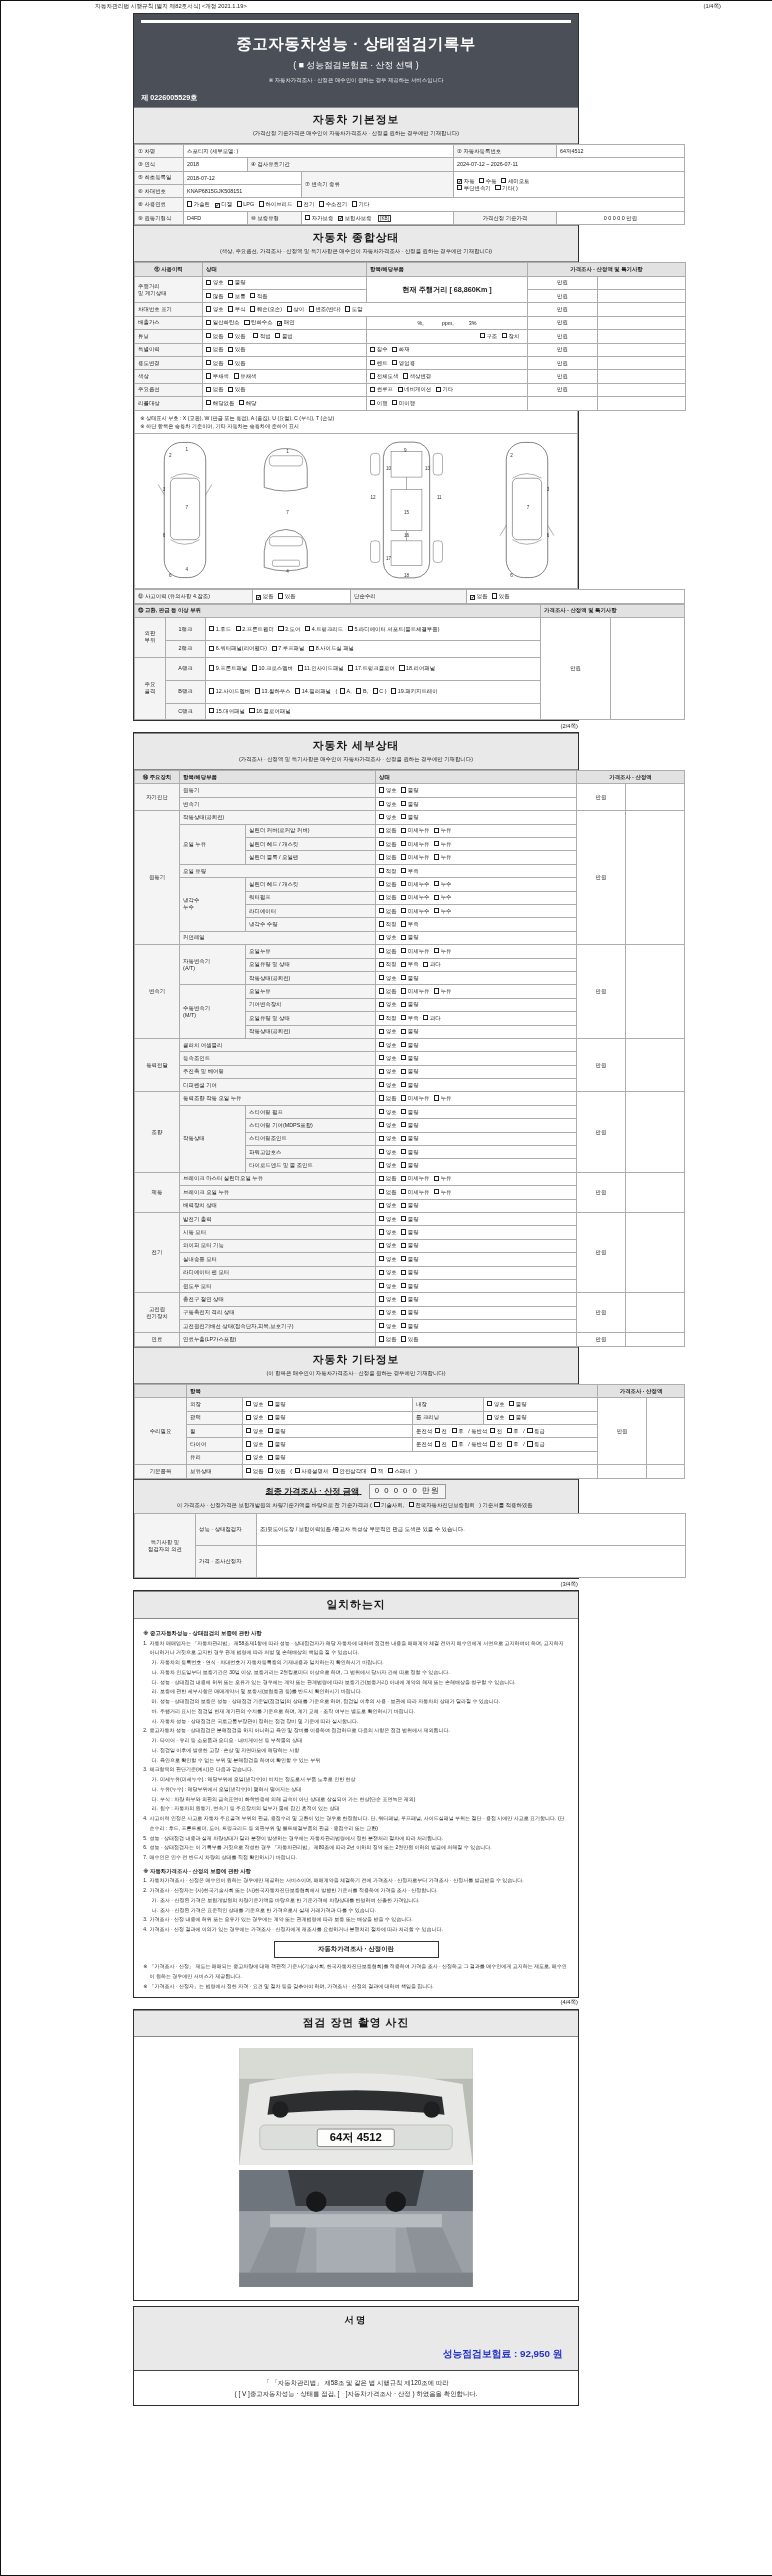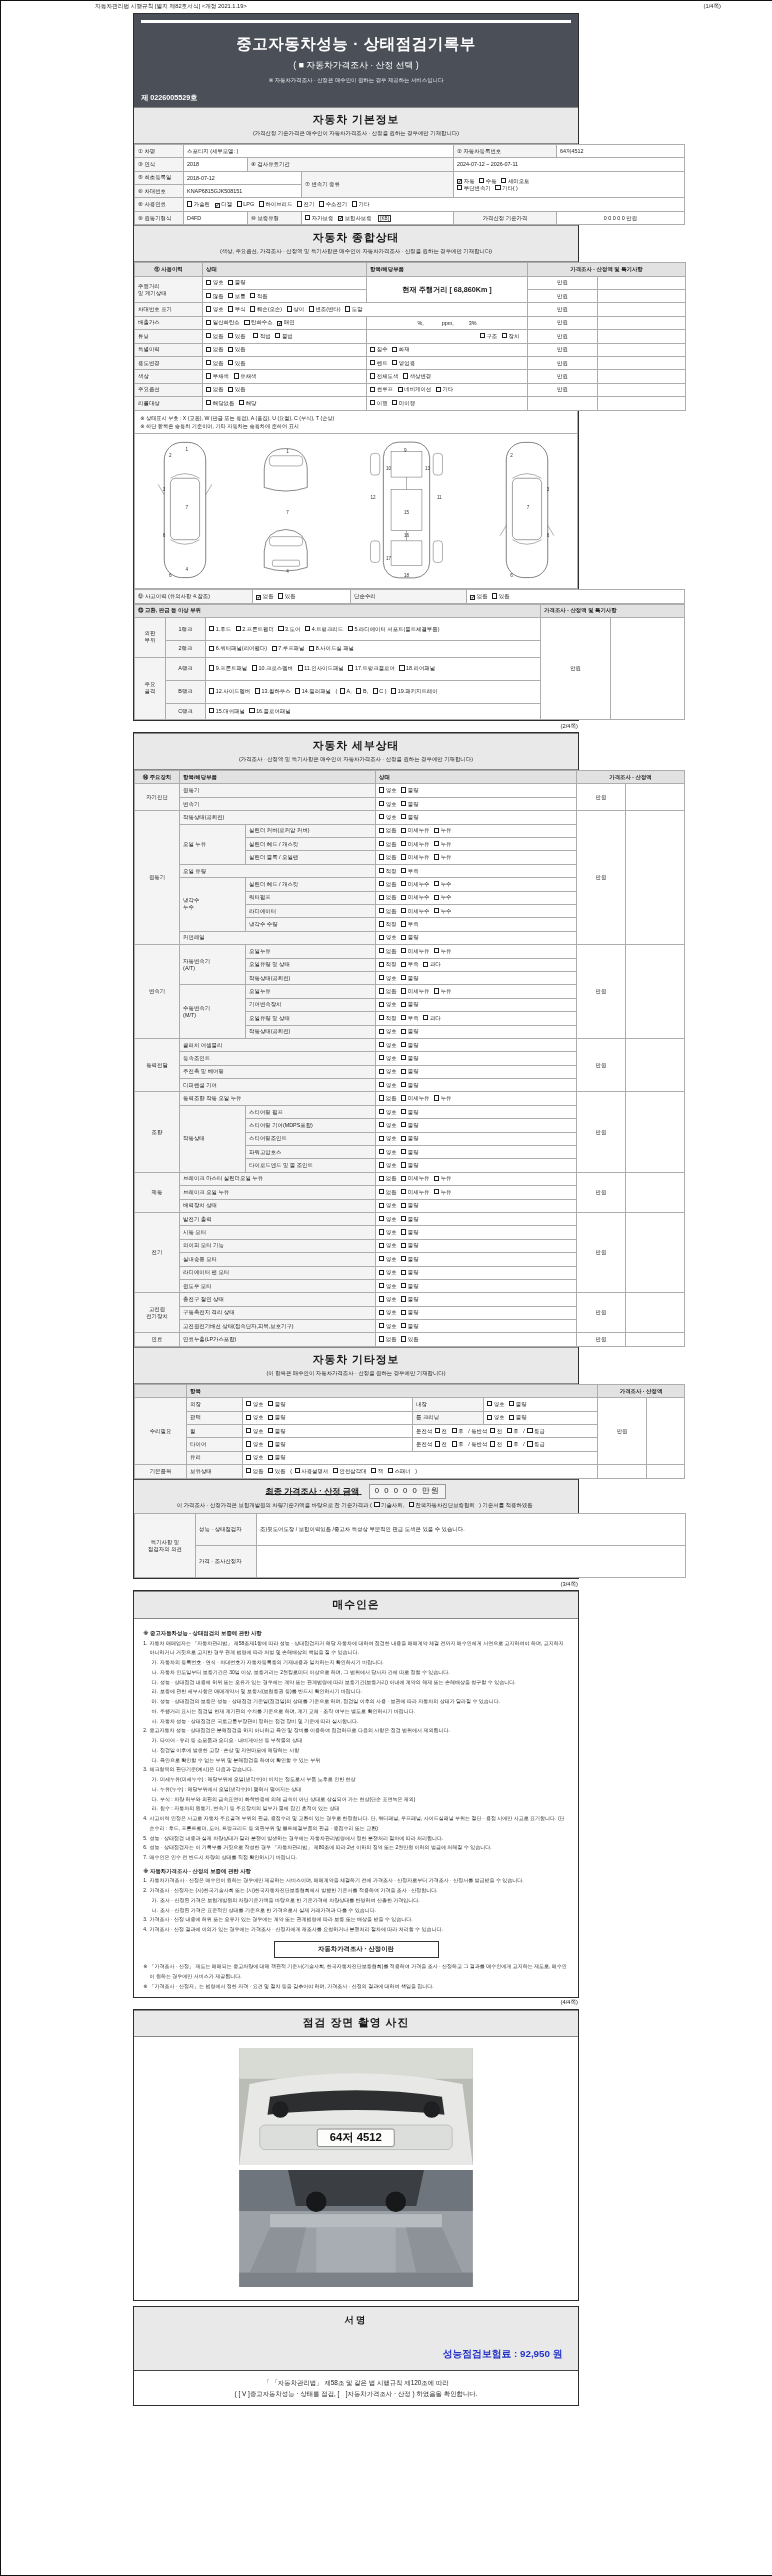--- a/index.html
+++ b/index.html
@@ -77,21 +77,21 @@
     <span>(1/4쪽)</span>
   </div>
 
   <div class="col">
 
     <div class="block">
 
       <div class="dkhead">
         <div class="strip"></div>
         <h1>중고자동차성능 · 상태점검기록부</h1>
-        <div class="sub1">( ■ 자동차가격조사 · 산정 선택 )</div>
+        <div class="sub1">( ■ 성능점검보험료 · 산정 선택 )</div>
         <div class="sub2">※ 자동차가격조사 · 산정은 매수인이 원하는 경우 제공하는 서비스입니다</div>
         <div class="docno">제 0226005529호</div>
       </div>
 
       <div class="tbar">
         <h2>자동차 기본정보</h2>
         <div class="sub">(가격산정 기준가격은 매수인이 자동차가격조사 · 산정을 원하는 경우에만 기재합니다)</div>
       </div>
       <table>
         <colgroup>
@@ -658,21 +658,21 @@
           <td></td>
         </tr>
       </tbody>
         </table>
     </div>
 
     <div class="marker">(3/4쪽)</div>
 
     <div class="block">
       <div class="tbar">
-        <h2>매수인은</h2>
+        <h2>일치하는지</h2>
       </div>
       <div class="notice-body" id="notices-list">
           <div class="ln nh">
             <span>※ 중고자동차성능 · 상태점검의 보증에 관한 사항</span>
           </div>
           <div class="ln">
             <span class="nn">1.</span>
             <span>자동차 매매업자는 「자동차관리법」 제58조제1항에 따라 성능 · 상태점검자가 해당 자동차에 대하여 점검한 내용을 매매계약 체결 전까지 매수인에게 서면으로 고지하여야 하며, 고지하지 아니하거나 거짓으로 고지한 경우 관계 법령에 따라 처벌 및 손해배상의 책임을 질 수 있습니다.</span>
           </div>
           <div class="ln ind1">

